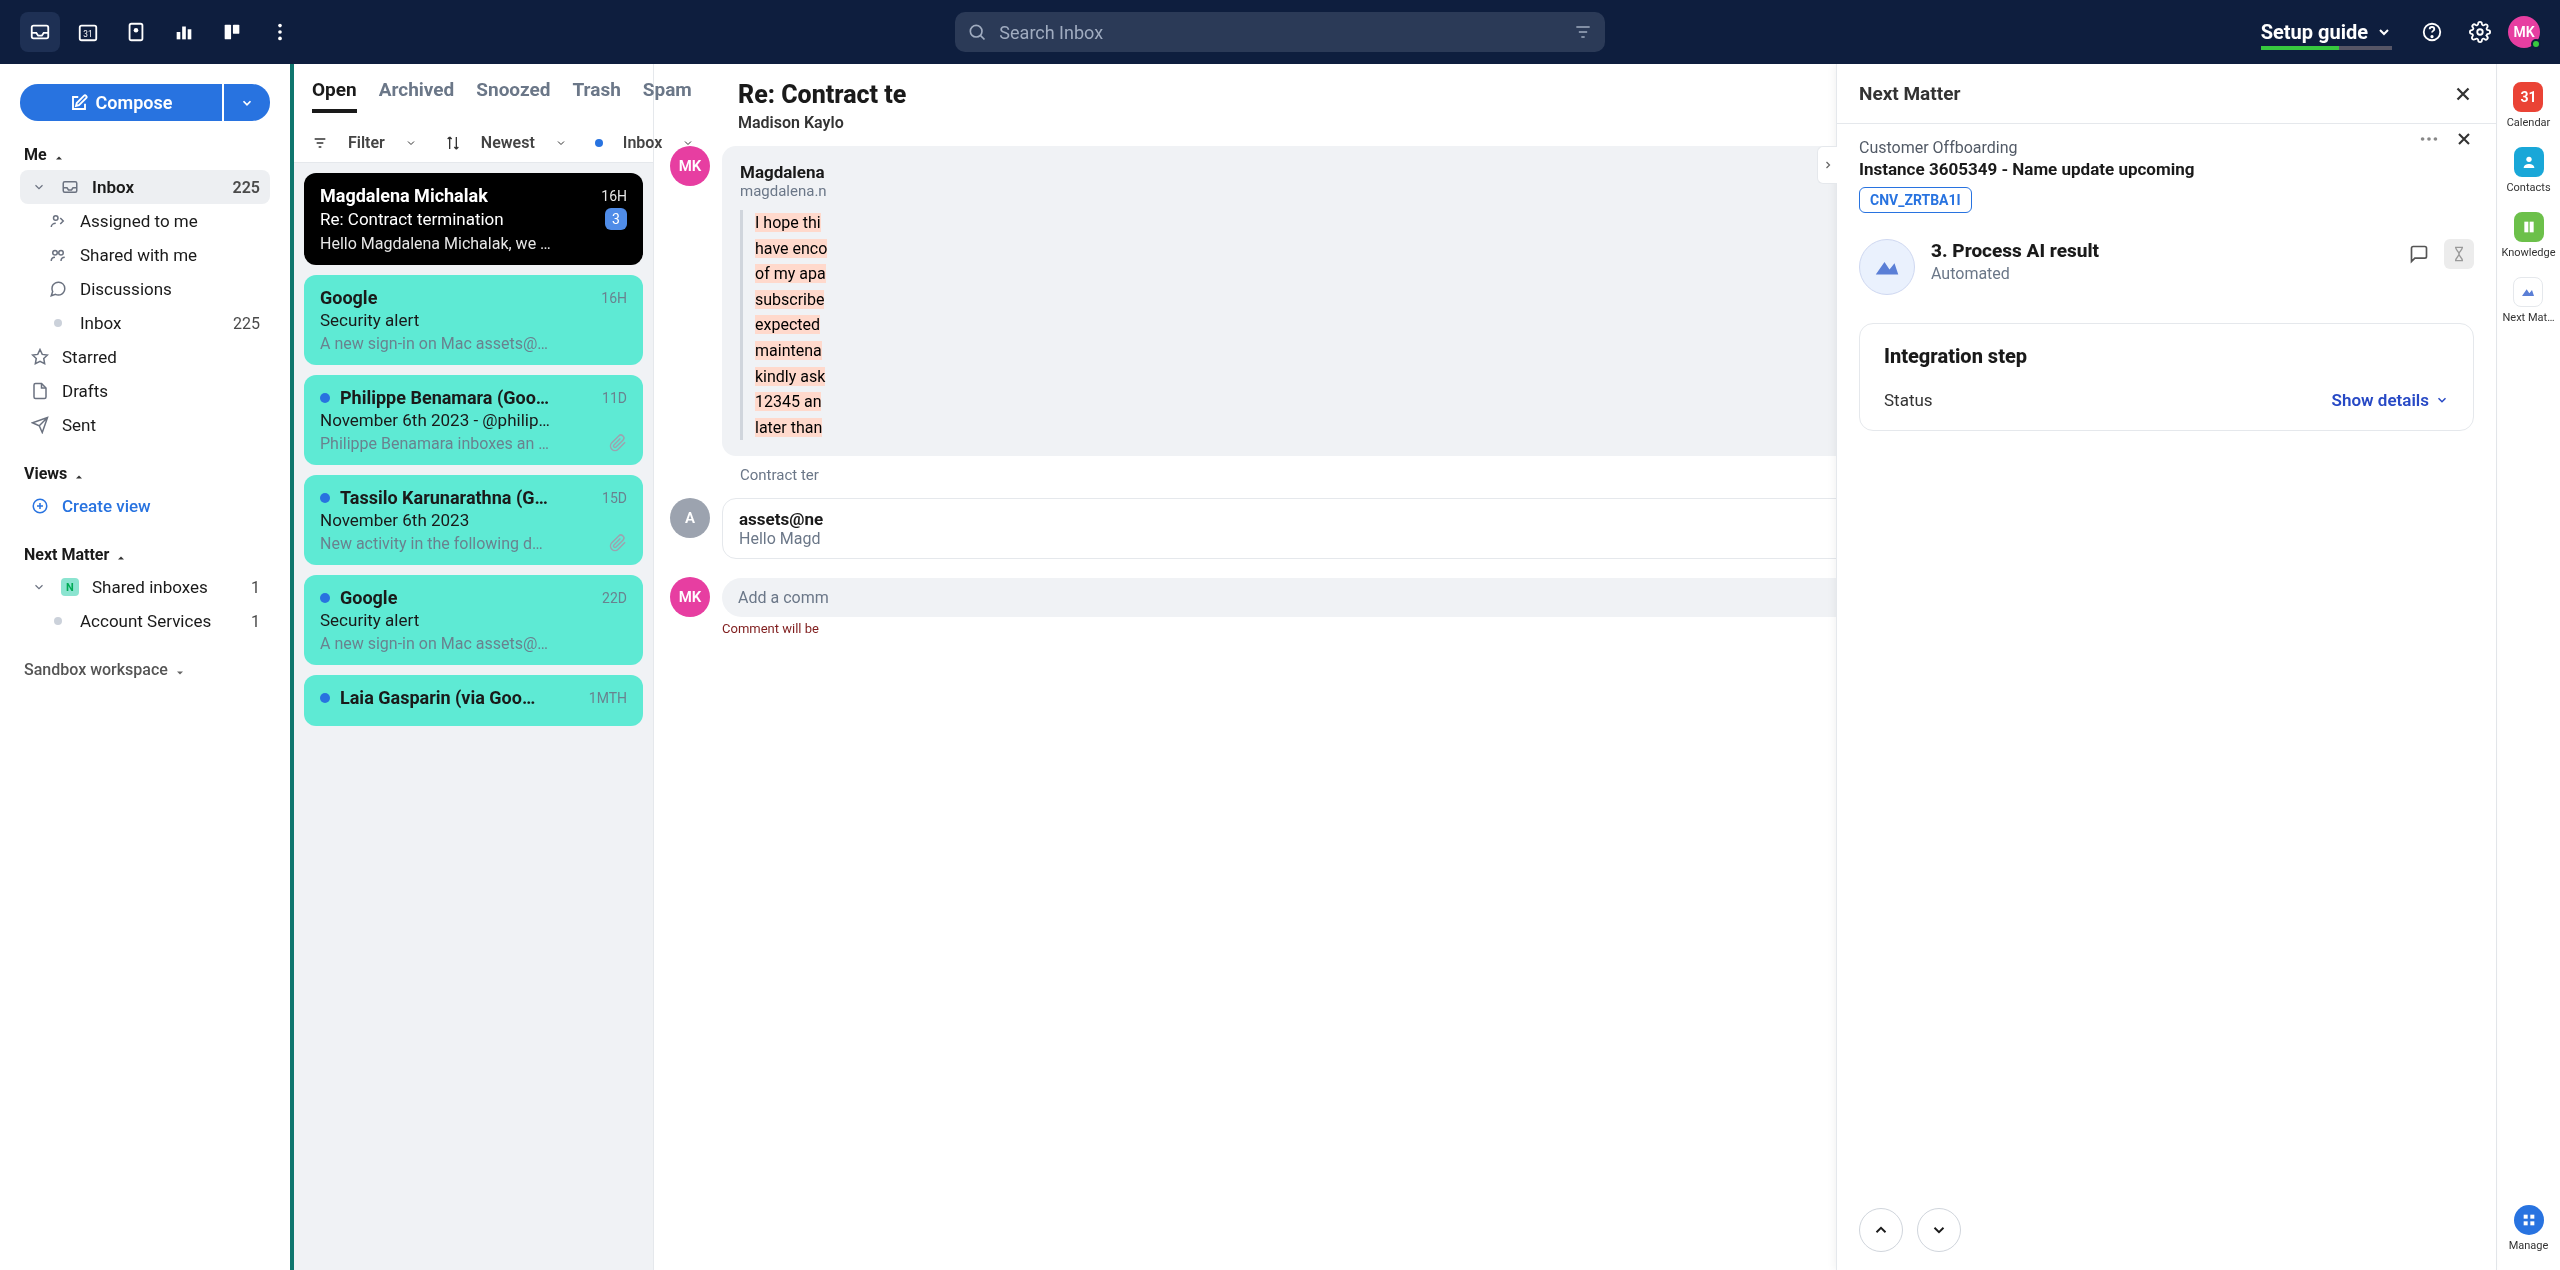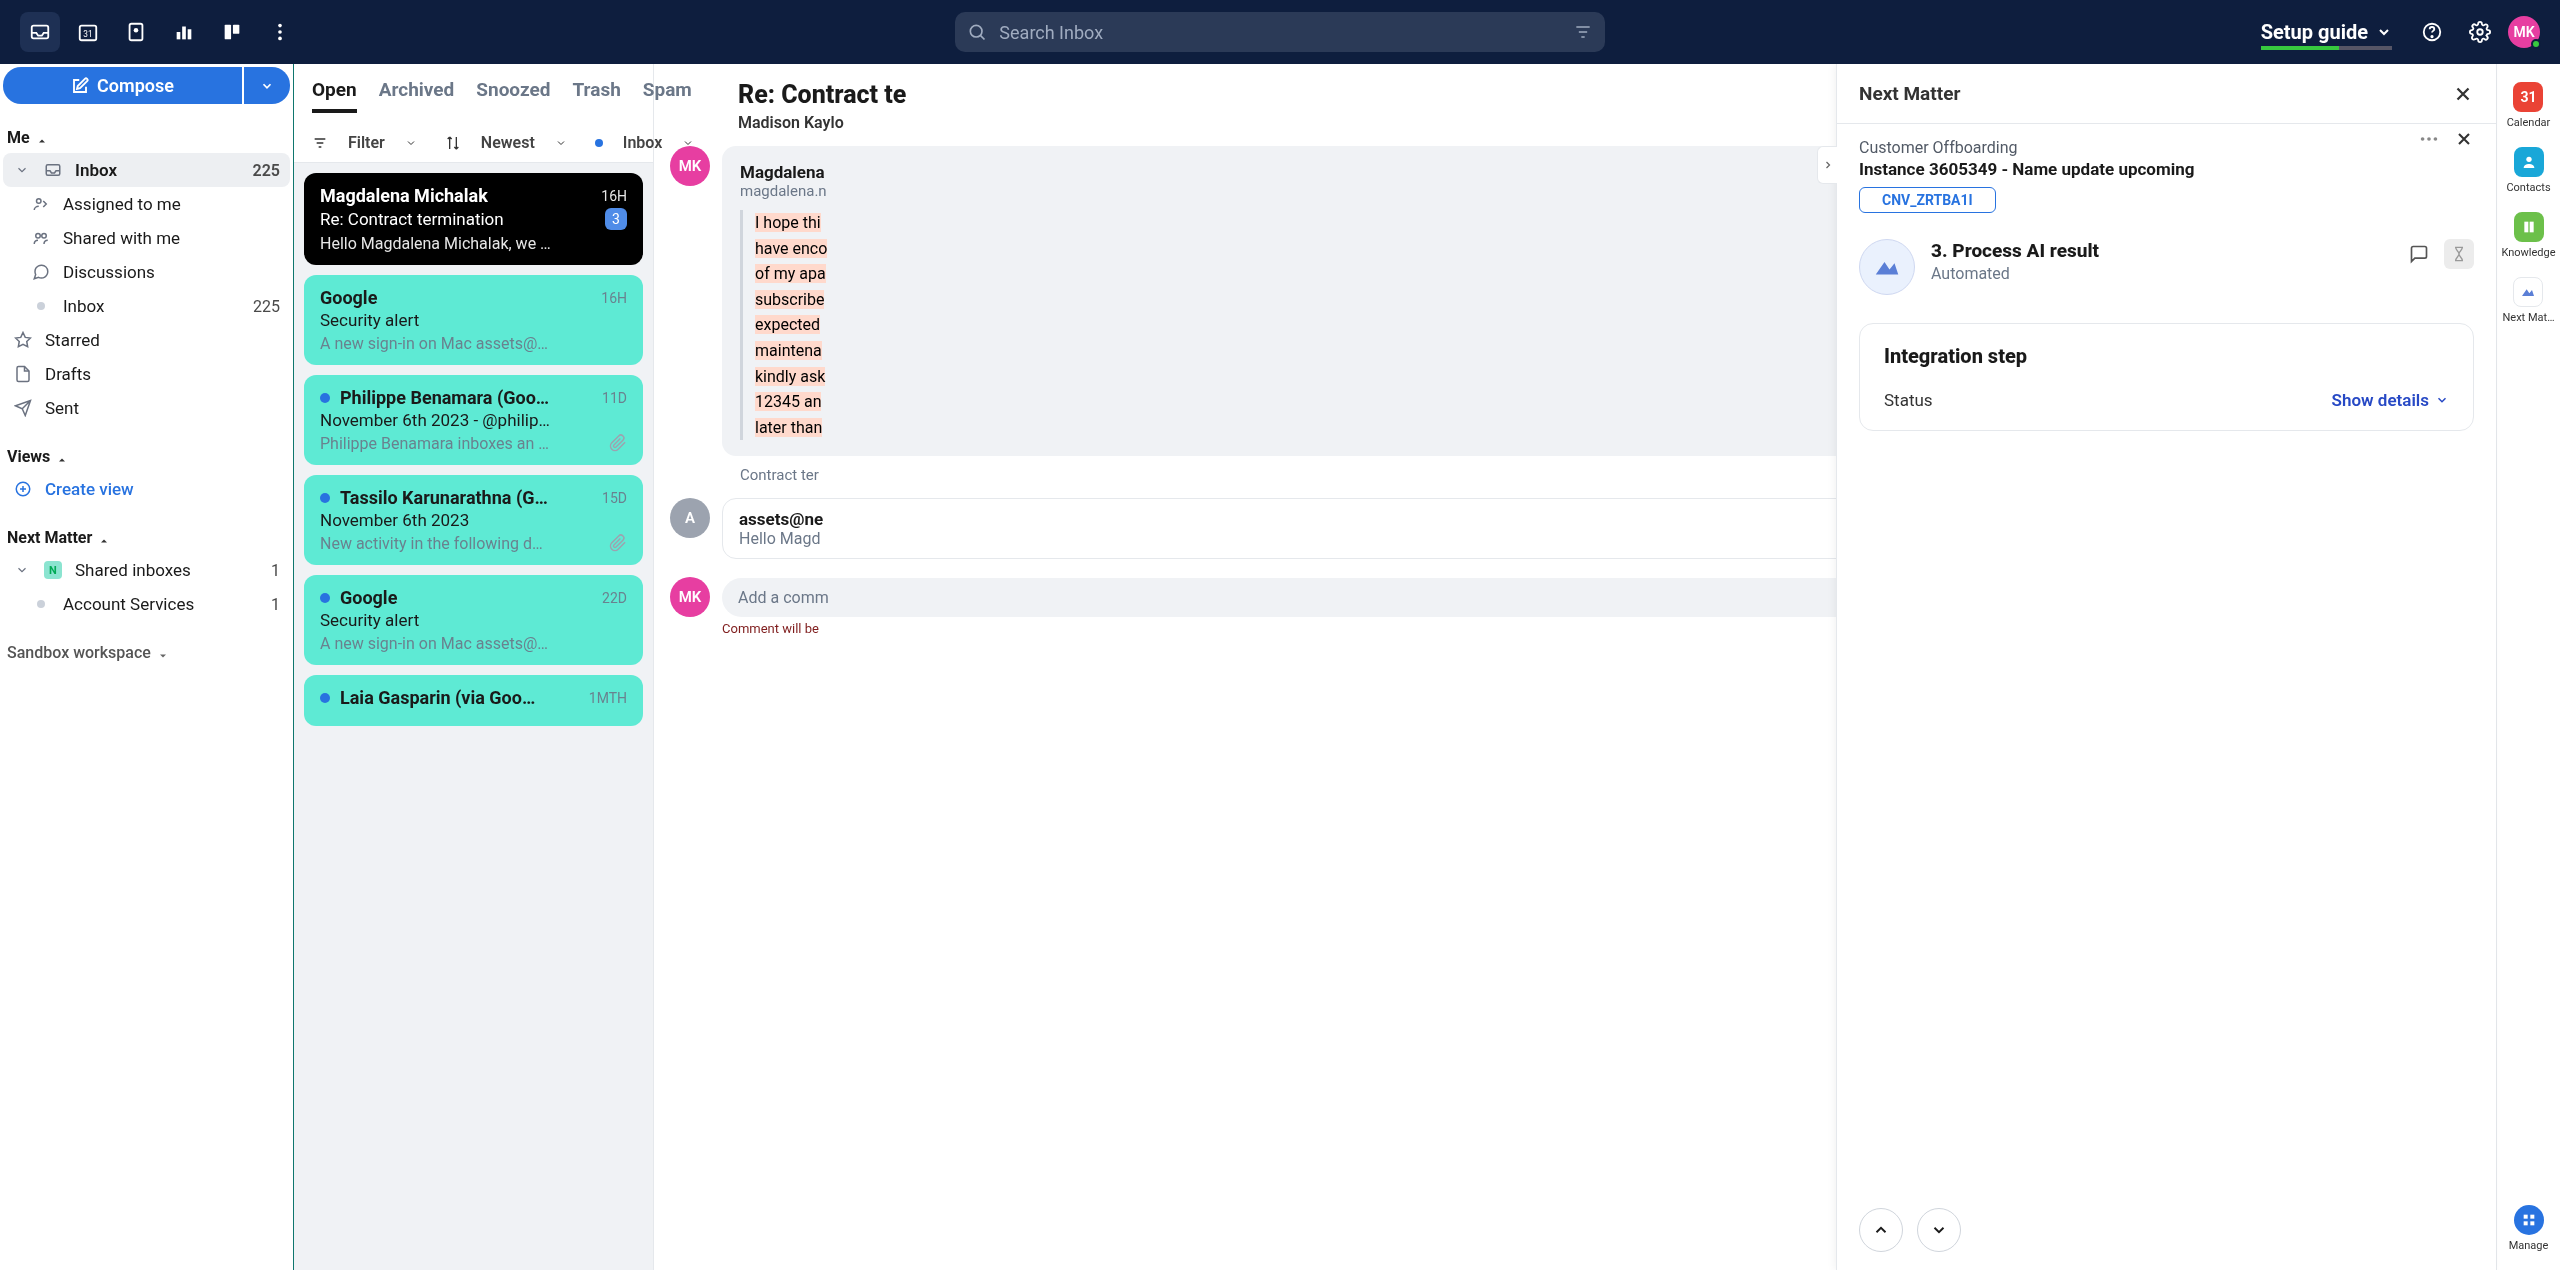--- a/index.html
+++ b/index.html
@@ -19,21 +19,21 @@
 .setup-guide { color: #fff; font-weight: 700; font-size: 20px; display: flex; align-items: center; gap: 8px; cursor: pointer; margin-right: 12px; position: relative; }
 .setup-guide::after { content: ""; position: absolute; bottom: -6px; left: 0; width: 60%; height: 4px; background: #37c93f; }
 .setup-guide-track { position: absolute; bottom: -6px; left: 0; width: 100%; height: 4px; background: #556; }
 .avatar { width: 32px; height: 32px; border-radius: 50%; background: #e73ea1; color: #fff; display: flex; align-items: center; justify-content: center; font-size: 14px; font-weight: 600; position: relative; }
 .avatar-dot { position: absolute; bottom: -1px; right: -1px; width: 10px; height: 10px; border-radius: 50%; background: #37c93f; border: 2px solid #0e1e3e; }
 
 
 .main { flex: 1; display: flex; overflow: hidden; }
 
 
-.sidebar { width: 294px; border-right: 1px solid #0f766e; padding: 3px; overflow-y: auto; }
+.sidebar { width: 294px; border-right: 4px solid #0f766e; padding: 20px; overflow-y: auto; }
 .compose-wrap { display: flex; gap: 0; margin-bottom: 18px; }
 .compose-btn { flex: 1; background: #2873e0; color: #fff; border: none; border-radius: 18px 0 0 18px; height: 37px; font-size: 18px; font-weight: 600; display: flex; align-items: center; justify-content: center; gap: 8px; cursor: pointer; }
 .compose-drop { width: 46px; background: #2873e0; border: none; border-radius: 0 18px 18px 0; color: #fff; margin-left: 2px; cursor: pointer; display: flex; align-items: center; justify-content: center; }
 .side-section-title { font-size: 16px; font-weight: 700; color: #1a1a1a; padding: 6px 4px; display: flex; align-items: flex-end; gap: 6px; cursor: pointer; }
 .side-item { display: flex; align-items: center; padding: 7px 10px; border-radius: 8px; cursor: pointer; font-size: 17px; color: #1a1a1a; gap: 12px; }
 .side-item.active { background: #edeff2; font-weight: 600; }
 .side-item .count { margin-left: auto; color: #4a4a4a; font-size: 16px; }
 .side-item .icon-slot { width: 20px; display: flex; justify-content: center; color: #6b7280; }
 .side-sub { padding-left: 28px; }
 .create-view { color: #2873e0; font-weight: 500; }
@@ -86,21 +86,21 @@
 .comment-hint { font-size:13px; color:#7f1d1d; padding-left:52px; margin-top:4px;}
 
 
 .overlay { position: absolute; top: 0; right: 0; bottom: 0; width: 660px; background: #fff; border-left: 1px solid #e5e8ec; display: flex; flex-direction: column; box-shadow: -2px 0 8px rgba(0,0,0,0.05); }
 .overlay-head { display:flex; align-items:center; justify-content:space-between; padding:18px 22px; border-bottom:1px solid #e5e8ec;}
 .overlay-title { font-size:19px; font-weight:700; color:#333;}
 .close-x { cursor:pointer; color:#333;}
 .overlay-sub { padding: 14px 22px 8px;}
 .ov-proc { font-size:16px; color:#525a66;}
 .ov-instance { font-size:17px; font-weight:700; color:#1a1a1a; margin-top:2px;}
-.ov-chip { display:inline-block; border:1.5px solid #2873e0; color:#2873e0; font-weight:700; font-size:14px; padding:4px 22px; border-radius:6px; margin-top:8px;}
+.ov-chip { display:inline-block; border:1.5px solid #2873e0; color:#2873e0; font-weight:700; font-size:14px; padding:4px 10px; border-radius:6px; margin-top:8px;}
 .ov-top-actions { position:absolute; right:22px; top:68px; display:flex; gap:14px; align-items:center;}
 .ov-step { display:flex; gap:16px; padding: 18px 22px; align-items:flex-start;}
 .ov-step-icon { width:56px; height:56px; border-radius:50%; border:1.5px solid #cfd8f1; background:#eaf1fd; display:flex; align-items:center; justify-content:center;}
 .ov-step-title { font-size:19px; font-weight:800; color:#1a1a1a;}
 .ov-step-sub { font-size:16px; color:#6b7788; margin-top:2px;}
 .ov-step-actions { margin-left:auto; display:flex; gap:10px; align-items:center;}
 .ov-step-ic { width:30px; height:30px; border-radius:6px; display:flex;align-items:center;justify-content:center; color:#555;}
 .ov-step-ic.dis { background:#ececec; color:#999;}
 .ov-card { margin: 10px 22px; border:1px solid #e5e8ec; border-radius:14px; padding:20px 24px;}
 .ov-card-title { font-size:20px; font-weight:800; color:#1a1a1a;}

